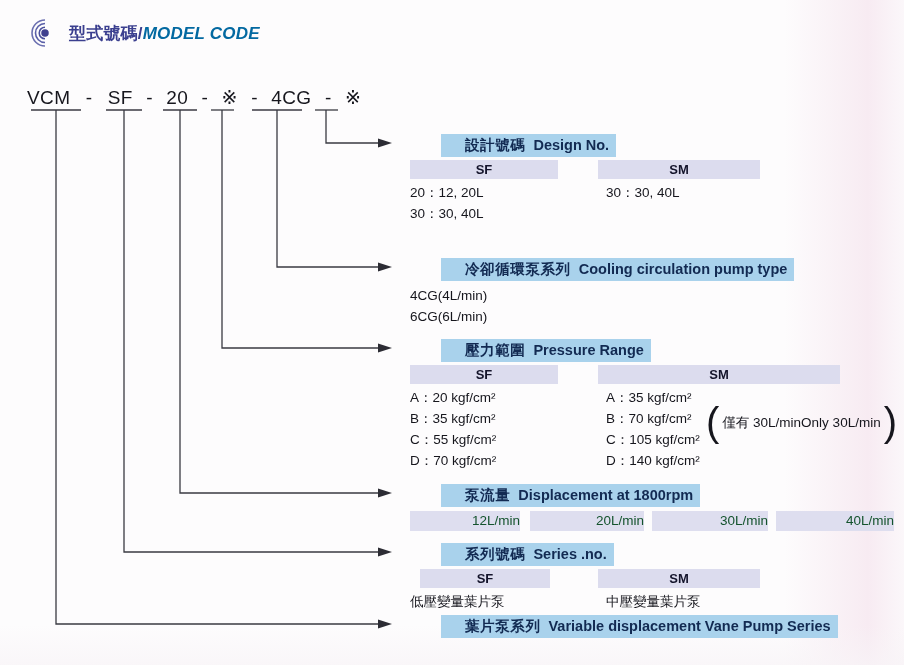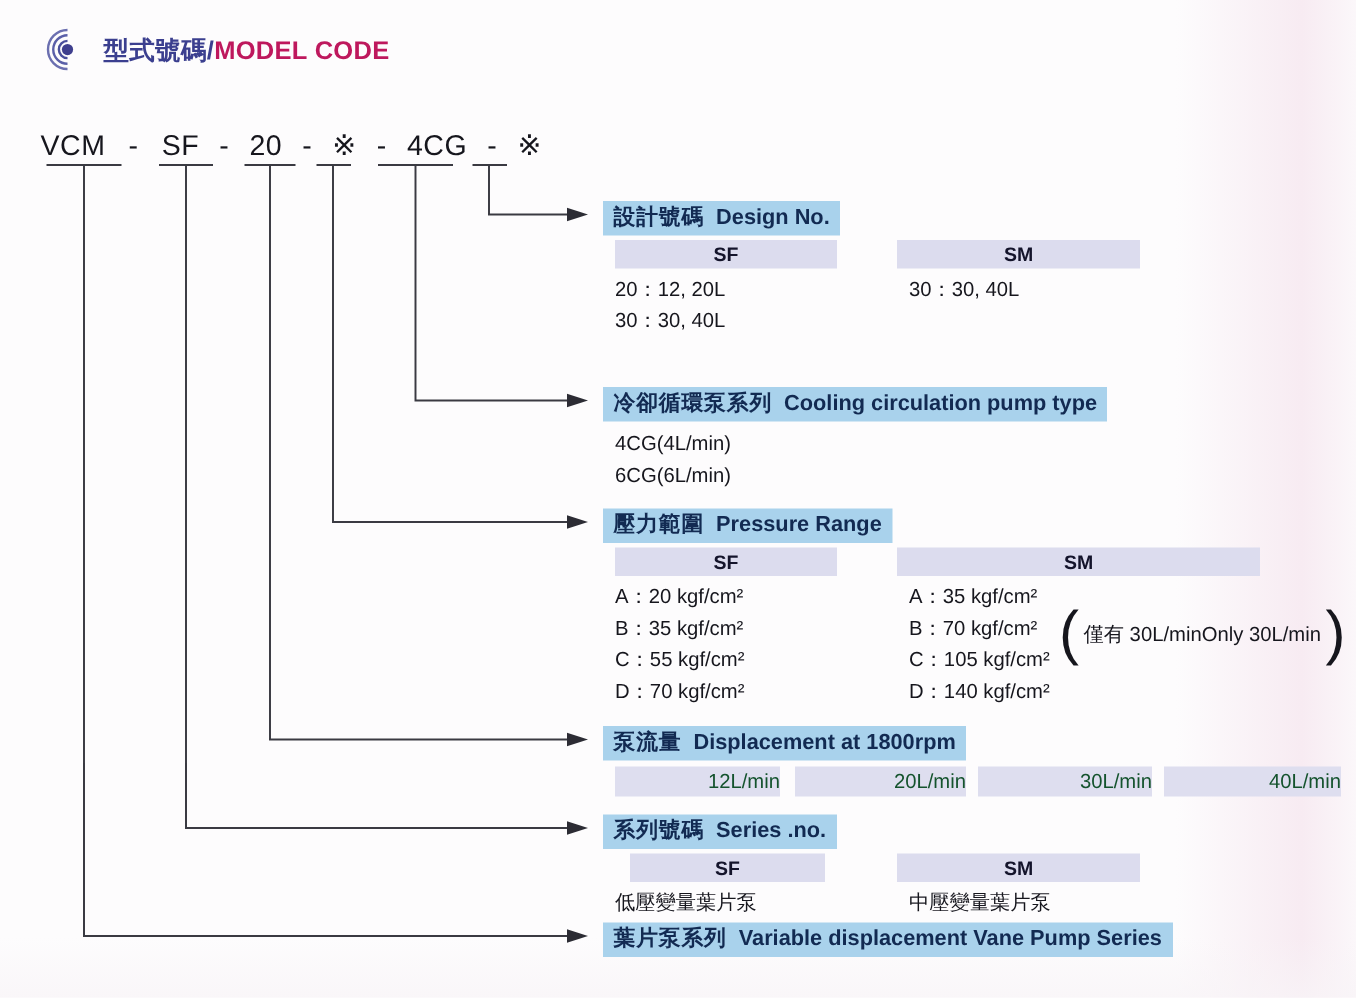--- a/index.html
+++ b/index.html
@@ -22,37 +22,37 @@
     pointer-events:none;z-index:0;
   }
   .sheet{position:absolute;inset:0;z-index:2;}
 
   
   .title-row{position:absolute;left:30px;top:18px;display:flex;align-items:center;gap:9px;}
   .logo{width:30px;height:30px;flex:0 0 auto;}
   .title-text{font-size:17px;font-weight:bold;letter-spacing:.2px;white-space:nowrap;}
   .title-cn{color:#3b3f8f;}
   .title-sep{color:#3b3f8f;}
-  .title-en{color:#be185d;}
+  .title-en{color:#0369a1;font-style:italic;}
 
   
   .code-row{position:absolute;left:27px;top:86px;font-size:19px;letter-spacing:.4px;color:#16161d;white-space:nowrap;}
   .code-row span{display:inline-block;text-align:right;}
 
   
   .wires{position:absolute;left:0;top:0;width:904px;height:665px;}
 
   
   .block{position:absolute;}
   .hdr{
     background:#a9d2ec;
     color:#122a52;
     font-size:14.5px;font-weight:bold;
-    padding:2px 7px 3px 7px;
-    display:inline-block;white-space:nowrap;line-height:1.25;
+    padding:2px 7px 3px 24px;
+    display:inline-block;white-space:nowrap;line-height:1.25;margin-left:39px;
   }
   .hdr .cn{letter-spacing:.6px;}
   .hdr .en{margin-left:8px;}
   .subrow{position:relative;height:19px;margin-top:3px;}
   .sub{
     position:absolute;top:0;
     background:#dcdcee;
     color:#14142b;font-size:13px;font-weight:bold;
     text-align:center;line-height:19px;height:19px;
   }

